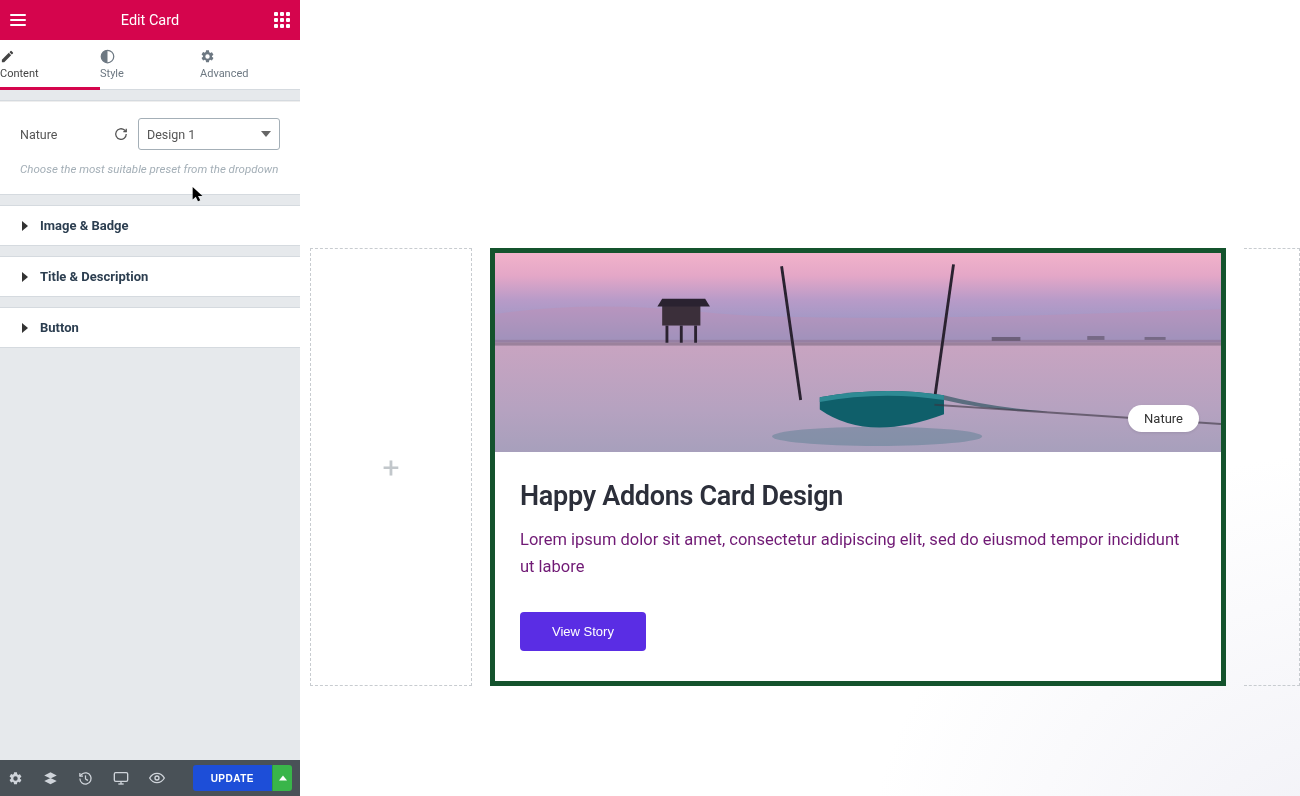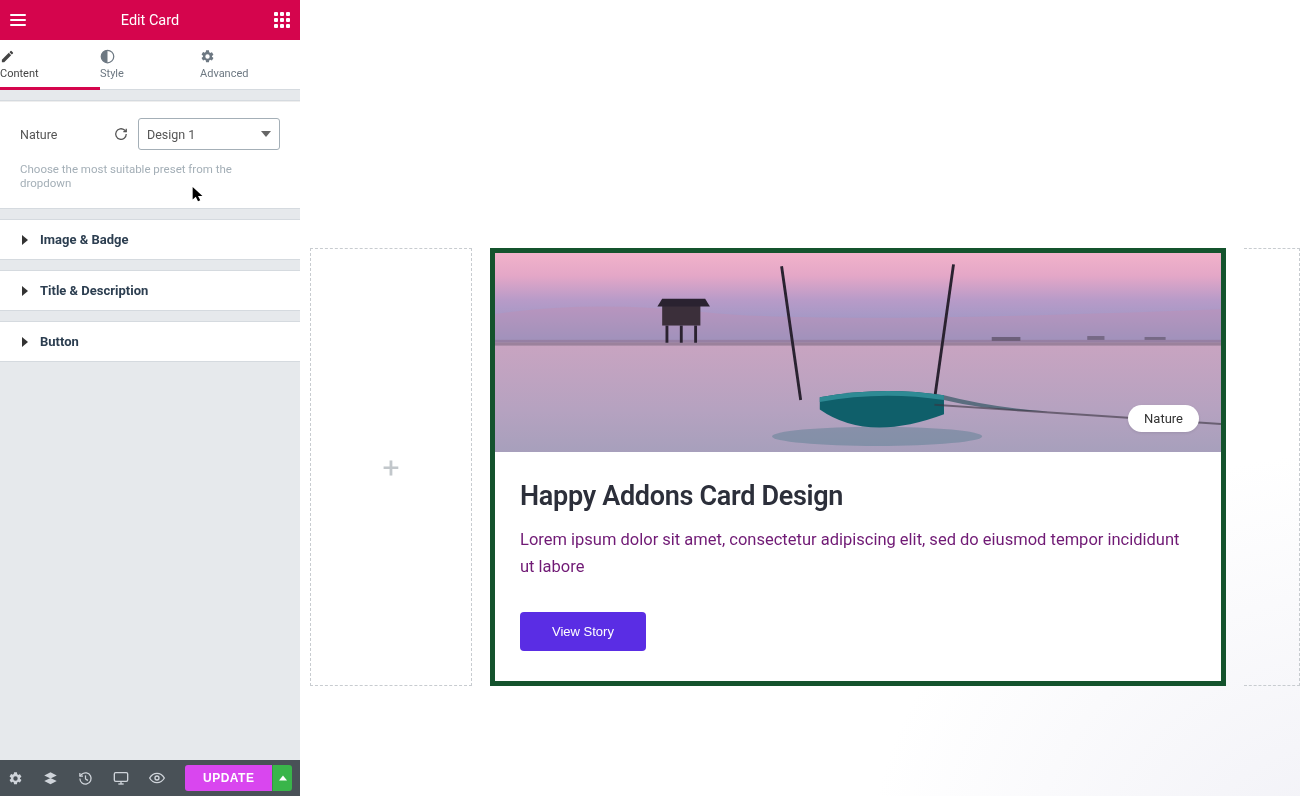--- a/index.html
+++ b/index.html
@@ -22,30 +22,30 @@
 
   .sections { flex: 1; overflow-y: auto; }
   .section { background: #fff; border-top: 1px solid #d5dadf; border-bottom: 1px solid #d5dadf; margin-bottom: 10px; }
   .section-head { display: flex; align-items: center; padding: 12px 20px; font-size: 13px; font-weight: 700; color: #2c3e50; cursor: pointer; }
   .section-head .caret { margin-right: 10px; display: inline-flex; }
   .section-body { padding: 10px 20px 18px; border-top: 1px solid #eee; }
   .field-row { display: flex; align-items: center; justify-content: space-between; padding: 6px 0; font-size: 12.5px; color: #555; }
   .refresh-icon { margin-left: auto; margin-right: 10px; color: #555; display: inline-flex; }
   .select { width: 142px; height: 32px; border: 1px solid #a4afb7; border-radius: 3px; background: #fff; display: flex; align-items: center; padding: 0 8px; font-size: 12.5px; color: #555; justify-content: space-between; }
   .select svg { width: 10px; height: 10px; }
-  .help-text { font-size: 11.5px; color: #a4afb7; padding-top: 6px; }
+  .help-text { font-size: 11.5px; color: #a4afb7; font-style: italic; padding-top: 6px; }
 
   .cursor-pointer { position: absolute; left: 192px; top: 187px; width: 12px; height: 16px; }
 
   .collapse-handle { position: absolute; left: 300px; top: 385px; width: 15px; height: 48px; background: #e6e9ec; border-left: none; border-radius: 0 5px 5px 0; display: flex; align-items: center; justify-content: center; color: #6d7882; cursor: pointer; }
 
   .footer { height: 36px; background: #495157; display: flex; align-items: center; padding: 0 8px; gap: 20px; }
   .footer-icon { color: #cfd4da; display: inline-flex; cursor: pointer; }
   .update-wrap { margin-left: auto; display: flex; height: 26px; }
-  .update-btn { background: #d946ef; color: #fff; font-size: 12px; font-weight: 600; letter-spacing: 0.5px; padding: 0 18px; border: none; border-radius: 3px 0 0 3px; cursor: pointer; }
+  .update-btn { background: #1d4ed8; color: #fff; font-size: 10px; font-weight: 600; letter-spacing: 0.5px; padding: 0 18px; border: none; border-radius: 3px 0 0 3px; cursor: pointer; }
   .update-caret { width: 20px; background: #39b54a; border-left: 1px solid rgba(0,0,0,0.15); border-radius: 0 3px 3px 0; display: flex; align-items: center; justify-content: center; color: #fff; cursor: pointer; }
 
   .canvas { position: absolute; left: 300px; top: 0; right: 0; bottom: 0; background: #fff; display: flex; align-items: center; justify-content: center; }
   .bg-deco { position: absolute; bottom: 0; right: 0; width: 520px; height: 420px; background: radial-gradient(ellipse at 110% 120%, rgba(230,230,240,0.6) 0%, rgba(255,255,255,0) 60%); pointer-events: none; }
 
   .editor-columns { position: absolute; left: 10px; top: 248px; right: 0; bottom: 110px; display: flex; }
   .drop-col { flex: 0 0 162px; border: 1px dashed #c8ccd0; margin-right: 18px; display: flex; align-items: center; justify-content: center; }
   .drop-col .plus { font-size: 30px; color: #c2c7cb; }
   .right-col { flex: 0 0 56px; border: 1px dashed #c8ccd0; border-left: none; }
 

